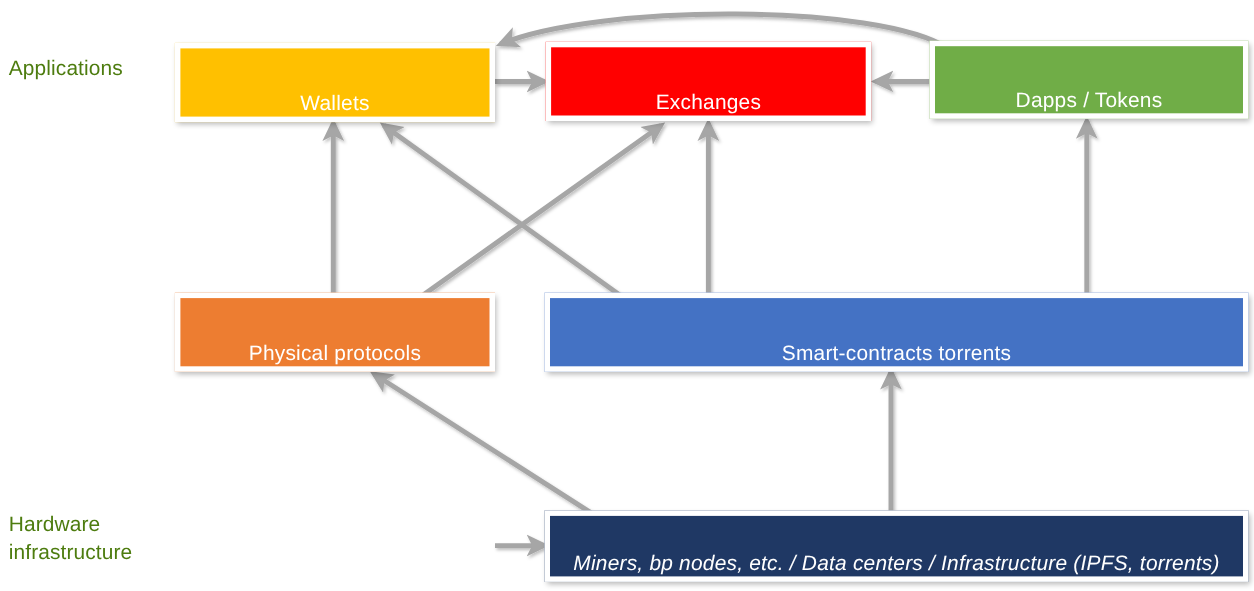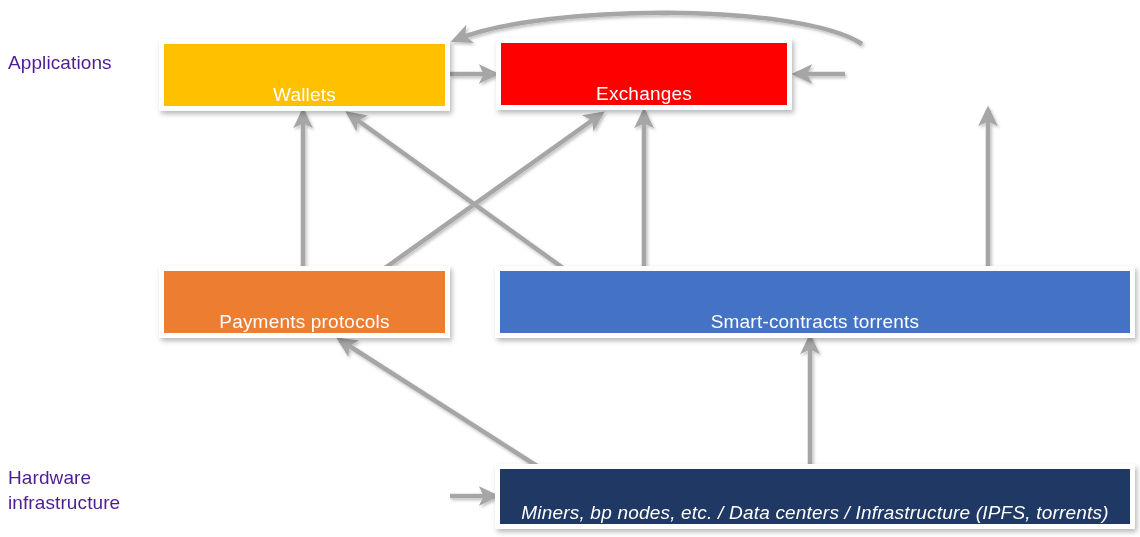--- a/index.html
+++ b/index.html
@@ -20,21 +20,21 @@
   #arrow-layer {
     position: absolute;
     left: 0;
     top: 0;
     width: 1140px;
     height: 537px;
     pointer-events: none;
   }
   .row-label {
     position: absolute;
-    color: #4c1d95;
+    color: #4d7c0f;
     font-size: 19px;
     line-height: 25px;
     font-family: "Liberation Sans", sans-serif;
     letter-spacing: 0.1px;
     white-space: pre-line;
   }
   .node {
     position: absolute;
     box-sizing: border-box;
     display: flex;
@@ -102,23 +102,26 @@
 infrastructure</div>
 
   <div class="node" style="left:159px; top:39px; width:291px; height:72px; background:#FFC000;">
     <span>Wallets</span>
   </div>
 
   <div class="node" style="left:496px; top:38px; width:296px; height:72px; background:#FF0000;">
     <span>Exchanges</span>
   </div>
 
+  <div class="node" style="left:845px; top:37px; width:290px; height:71px; background:#70AD47;">
+    <span>Dapps / Tokens</span>
+  </div>
 
   <div class="node" style="left:159px; top:266px; width:291px; height:72px; background:#ED7D31;">
-    <span>Payments protocols</span>
+    <span>Physical protocols</span>
   </div>
 
   <div class="node" style="left:495px; top:266px; width:640px; height:72px; background:#4472C4;">
     <span>Smart-contracts torrents</span>
   </div>
 
 
   <div class="node" style="left:495px; top:464px; width:640px; height:65px; background:#1F3864;font-style:italic;">
     <span>Miners, bp nodes, etc. / Data centers / Infrastructure (IPFS, torrents)</span>
   </div>

